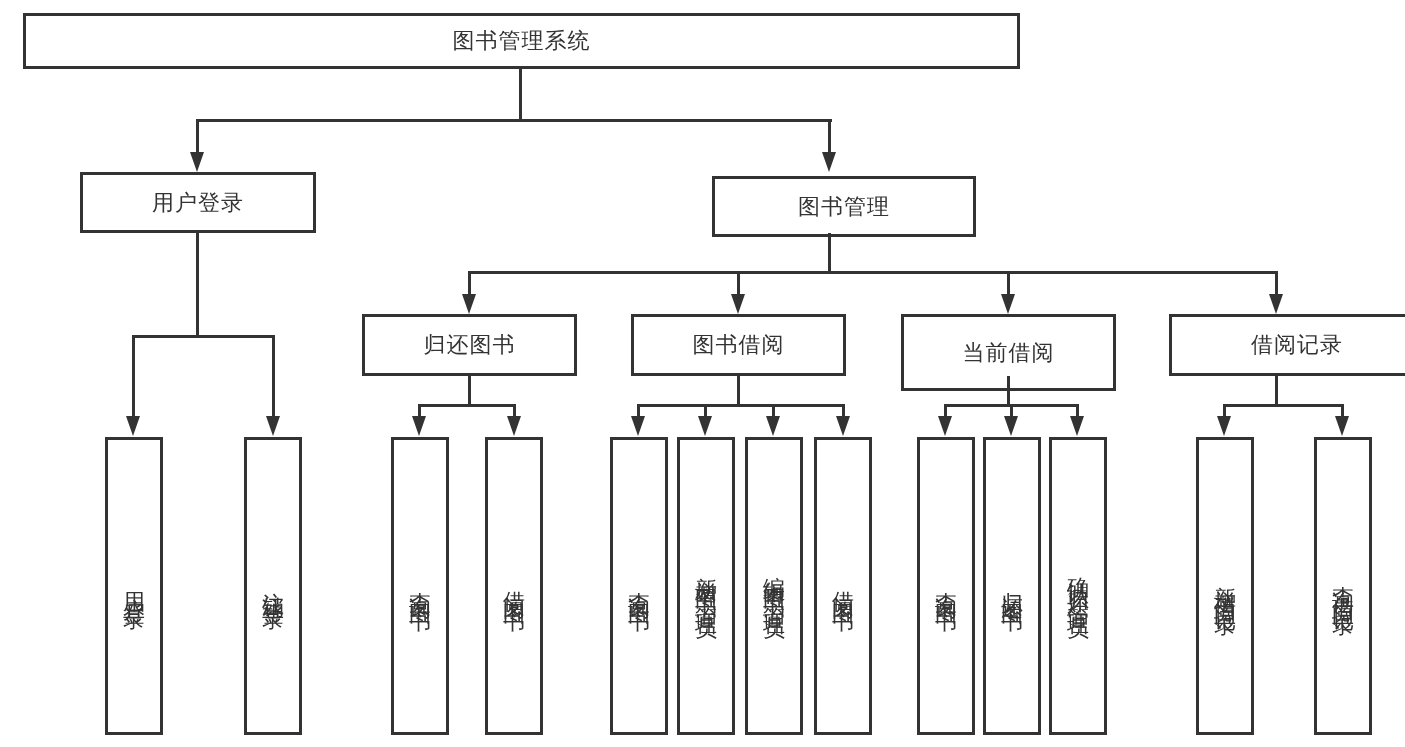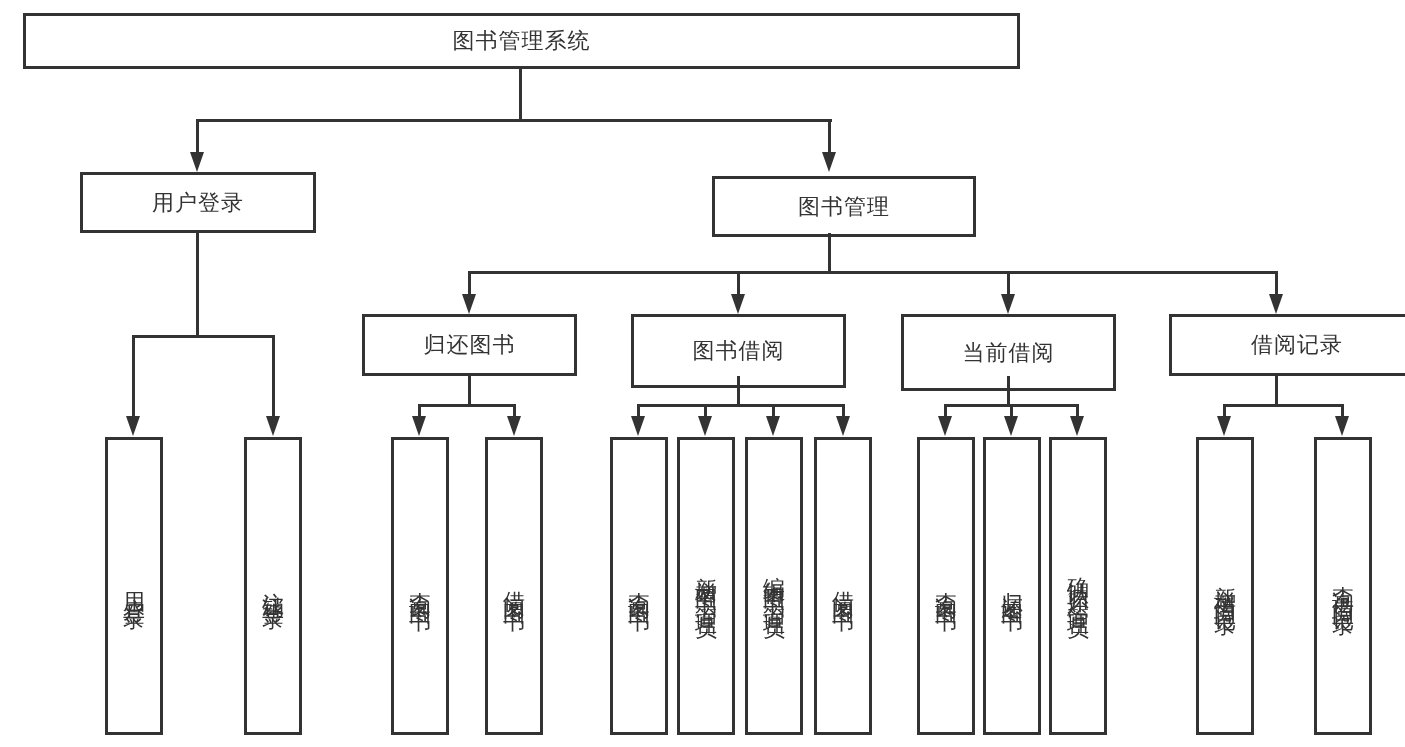--- a/index.html
+++ b/index.html
@@ -108,21 +108,21 @@
   <div class="vline" style="left:737px; top:271px; height:25px;"></div>
   <div class="arrow" style="left:731px; top:294px;"></div>
   <div class="vline" style="left:1007px; top:271px; height:25px;"></div>
   <div class="arrow" style="left:1001px; top:294px;"></div>
   <div class="vline" style="left:1275px; top:271px; height:25px;"></div>
   <div class="arrow" style="left:1269px; top:294px;"></div>
 
   <div class="box" style="left:362px; top:314px; width:215px; height:62px;">
     <span>归还图书</span>
   </div>
-  <div class="box" style="left:631px; top:314px; width:215px; height:74px;">
+  <div class="box" style="left:631px; top:314px; width:215px; height:62px;">
     <span>图书借阅</span>
   </div>
   <div class="box" style="left:901px; top:314px; width:215px; height:77px;">
     <span>当前借阅</span>
   </div>
   <div class="box" style="left:1169px; top:314px; width:256px; height:62px;">
     <span>借阅记录</span>
   </div>
 
   <div class="vline" style="left:468px; top:376px; height:31px;"></div>

